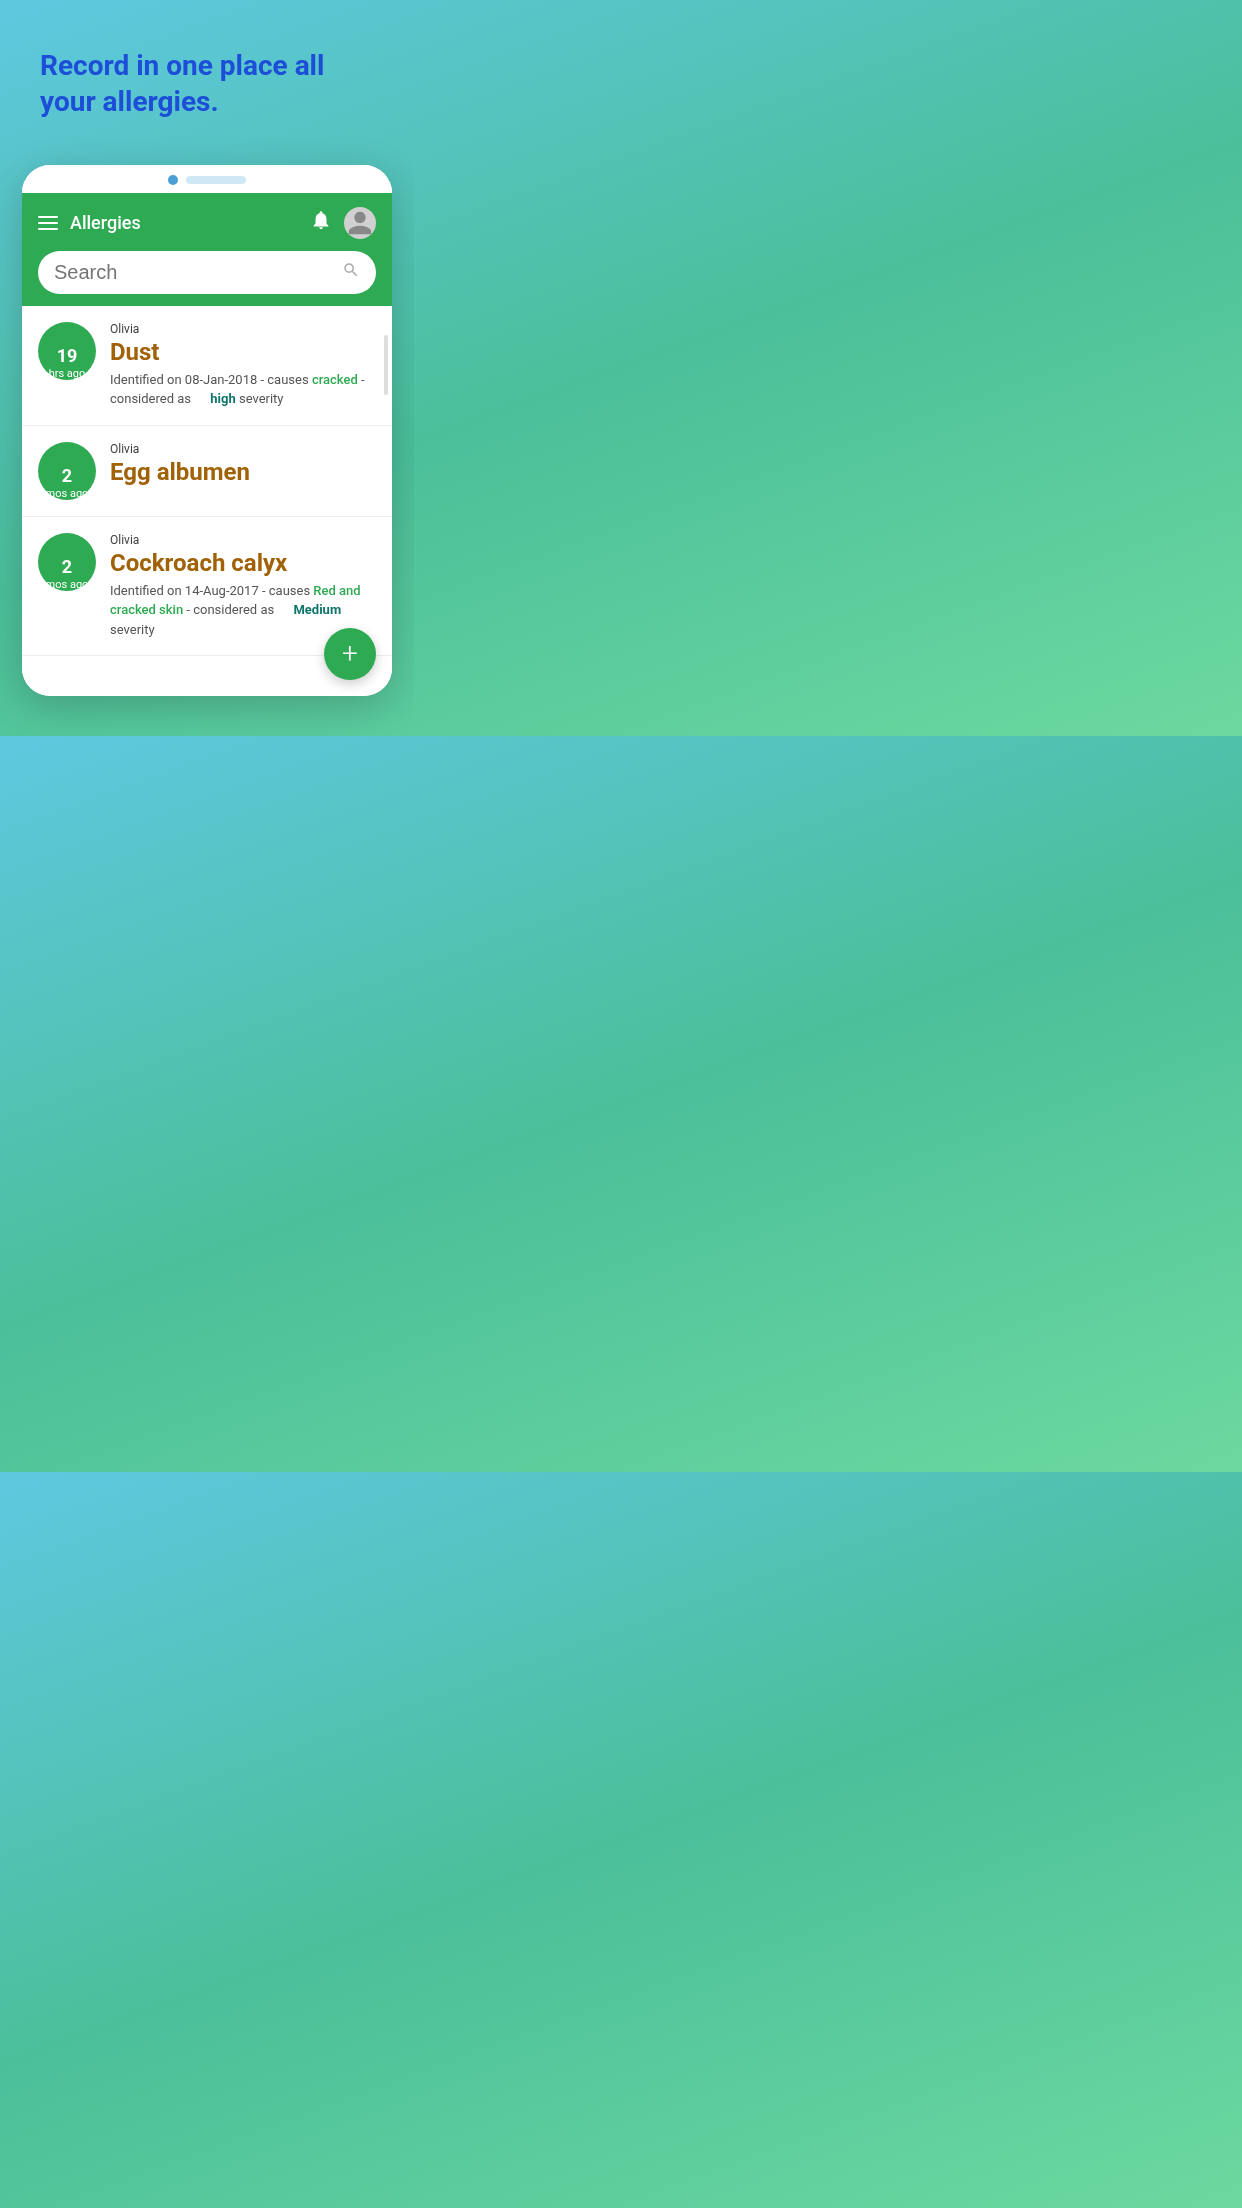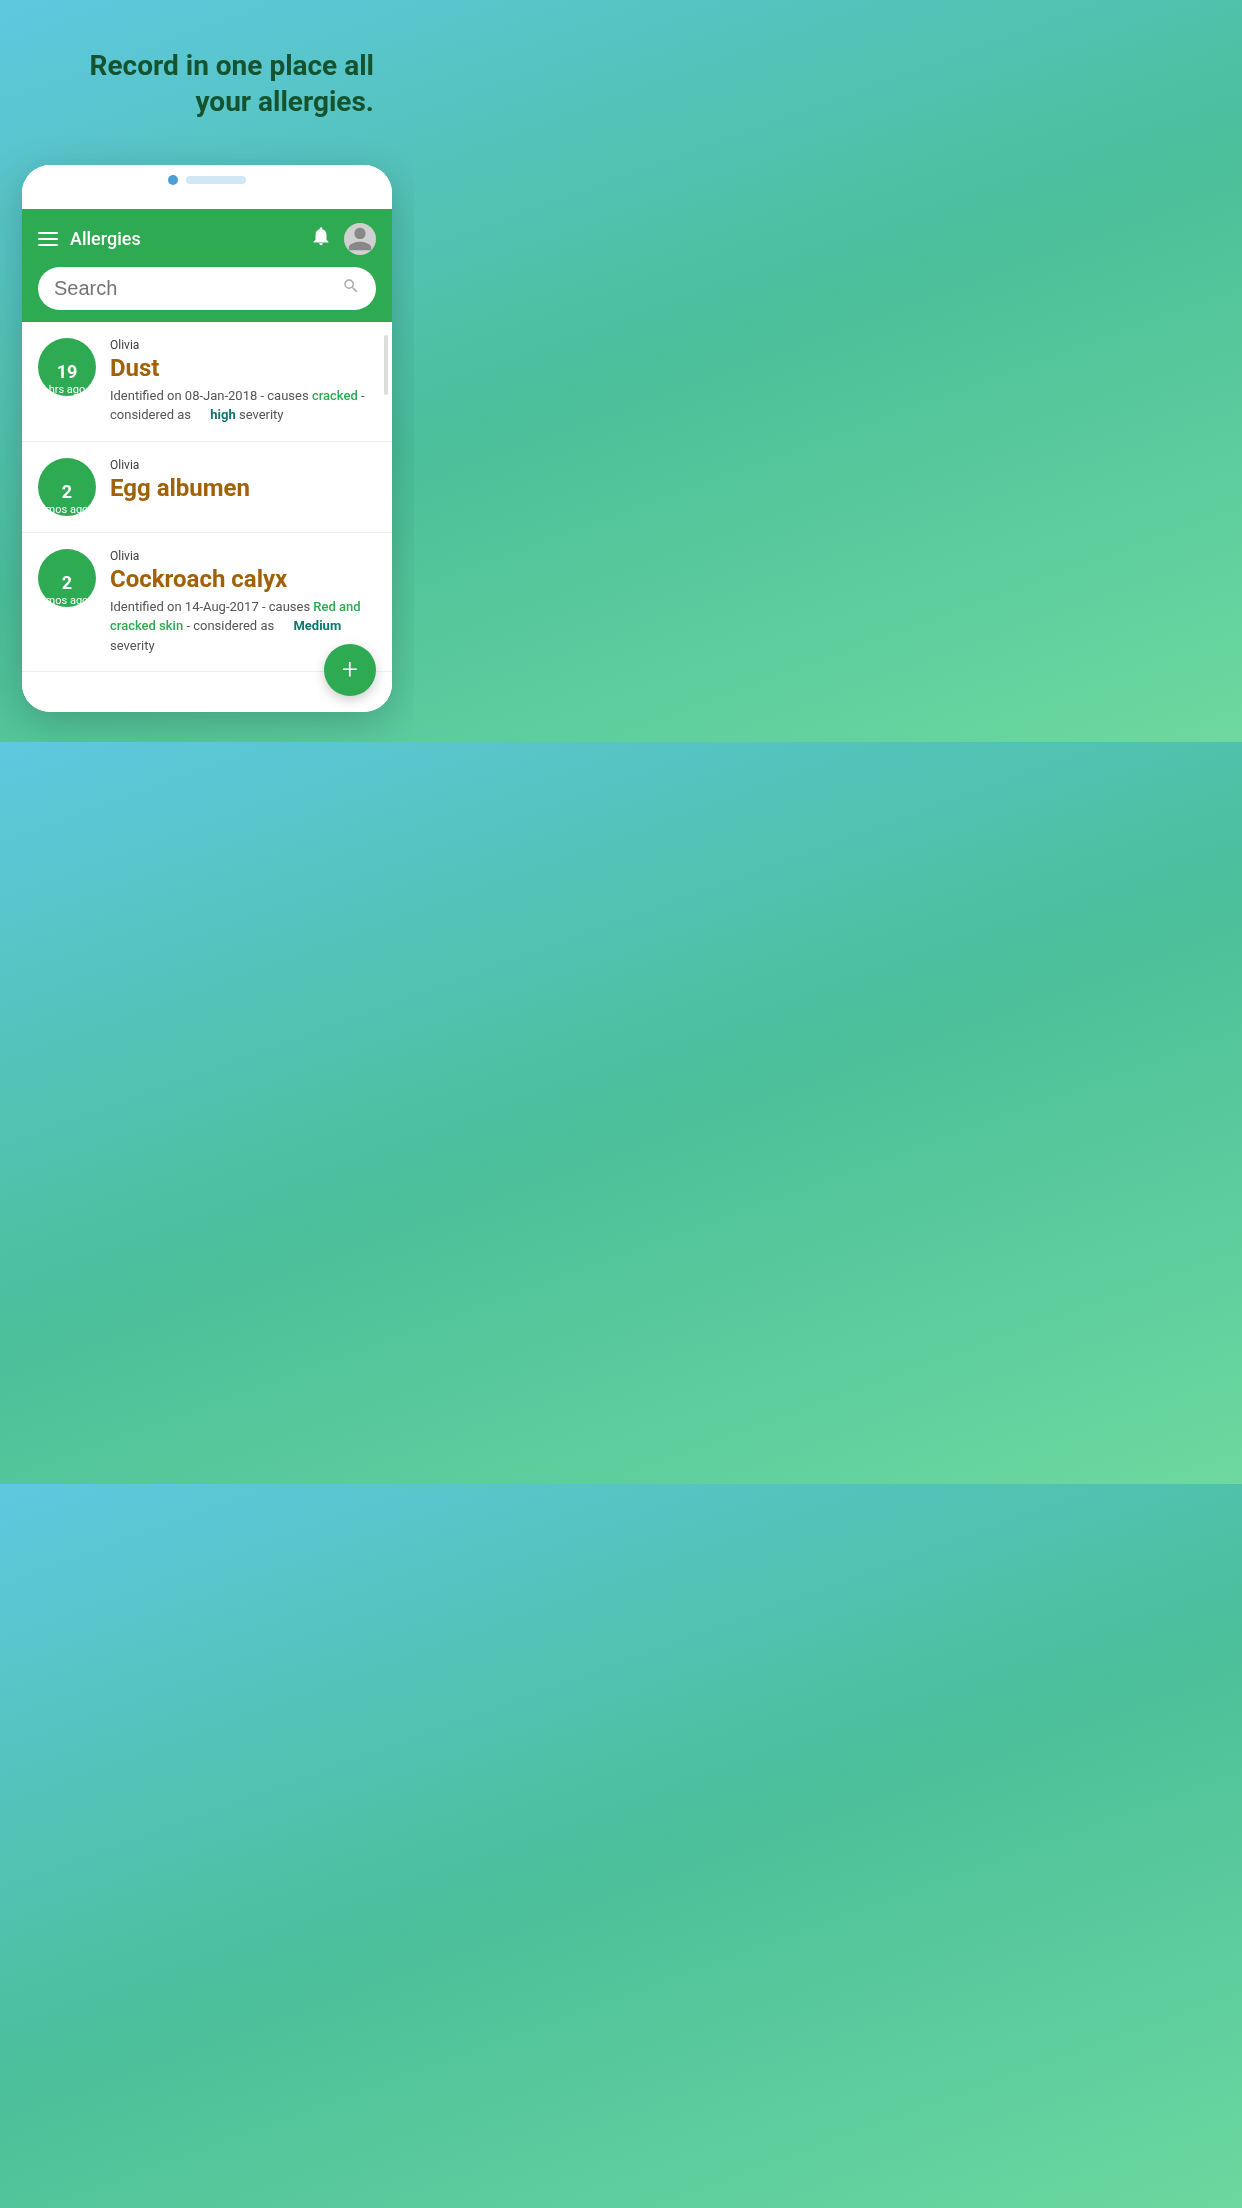--- a/index.html
+++ b/index.html
@@ -11,22 +11,22 @@
       font-family: 'Roboto', Arial, sans-serif;
       background: linear-gradient(160deg, #5ec8e0 0%, #4bbf9a 50%, #6dd9a0 100%);
       display: flex;
       flex-direction: column;
       align-items: center;
       overflow-x: hidden;
       position: relative;
     }
 
     .hero-text {
-      text-align: right;
-      color: #14532d;
+      text-align: left;
+      color: #1d4ed8;
       font-size: 28px;
       font-weight: 700;
       line-height: 1.3;
       padding: 48px 40px 24px;
       width: 100%;
     }
 
     .phone-container {
       background: white;
       border-radius: 28px;
@@ -58,21 +58,20 @@
       width: 60px;
       height: 8px;
       border-radius: 4px;
       background: #d0e8f5;
     }
 
     
     .app-header {
       background: #2eaa52;
       padding: 14px 16px 0;
-      margin-top: 16px;
     }
 
     .header-top {
       display: flex;
       align-items: center;
       justify-content: space-between;
       margin-bottom: 12px;
     }
 
     .header-left {

